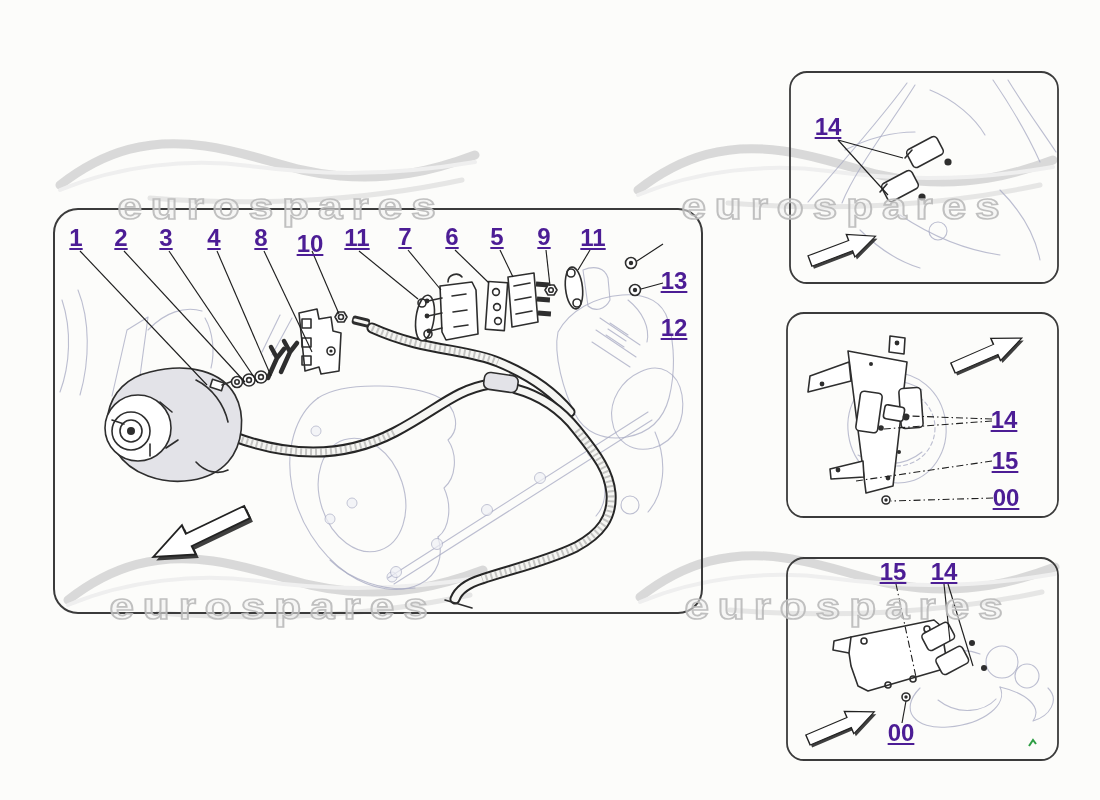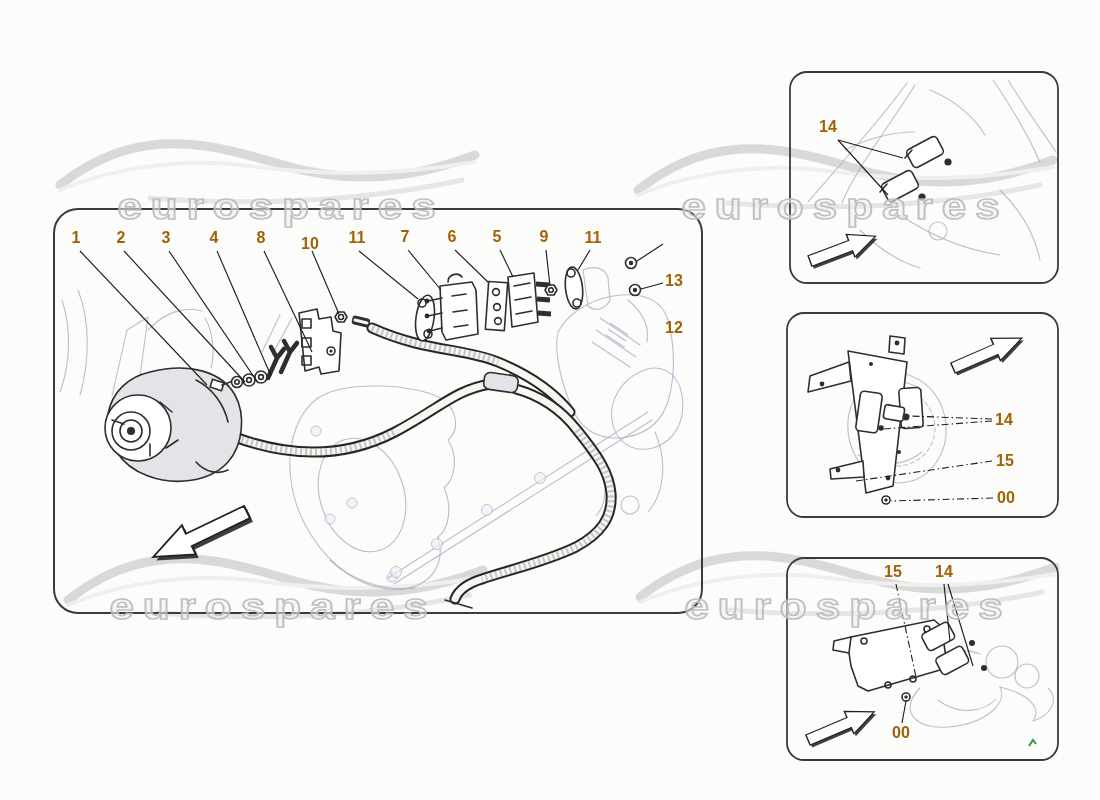--- a/index.html
+++ b/index.html
@@ -20,22 +20,22 @@
   .cable-h{stroke:rgba(70,70,70,.28);stroke-width:6.5;fill:none;stroke-dasharray:2 3;}
   .frame{fill:none;stroke:#3b3b3b;stroke-width:2;}
   .frame2{fill:none;stroke:#3b3b3b;stroke-width:1.8;}
   .sw1{stroke:#d2d2d2;stroke-width:9;fill:none;opacity:.85;stroke-linecap:round;}
   .sw2{stroke:#efefef;stroke-width:4;fill:none;stroke-linecap:round;}
   .sw3{stroke:#e0e0e0;stroke-width:5;fill:none;opacity:.8;stroke-linecap:round;}
   .arr {fill:#ffffff;stroke:#222222;stroke-width:2;}
   .arrsh{fill:#2a2a2a;opacity:.9;}
   .grn{stroke:#2e9e44;stroke-width:2;fill:none;}
   
-  .co{position:absolute;transform:translate(-50%,-50%);font-weight:bold;font-size:16px;
-      color:#a16207;white-space:nowrap;z-index:4;letter-spacing:0;}
+  .co{position:absolute;transform:translate(-50%,-50%);font-weight:bold;font-size:24px;
+      color:#4c1d95;white-space:nowrap;z-index:4;letter-spacing:0;text-decoration:underline;}
   
   .wm{position:absolute;transform:translate(-50%,-50%) scaleY(.82);font-weight:bold;font-size:44px;
       letter-spacing:9px;white-space:nowrap;color:rgba(240,240,240,.55);
       -webkit-text-stroke:2px rgba(185,185,185,.9);z-index:3;pointer-events:none;}
 </style>
 </head>
 <body>
 
 <div id="stage">
 

